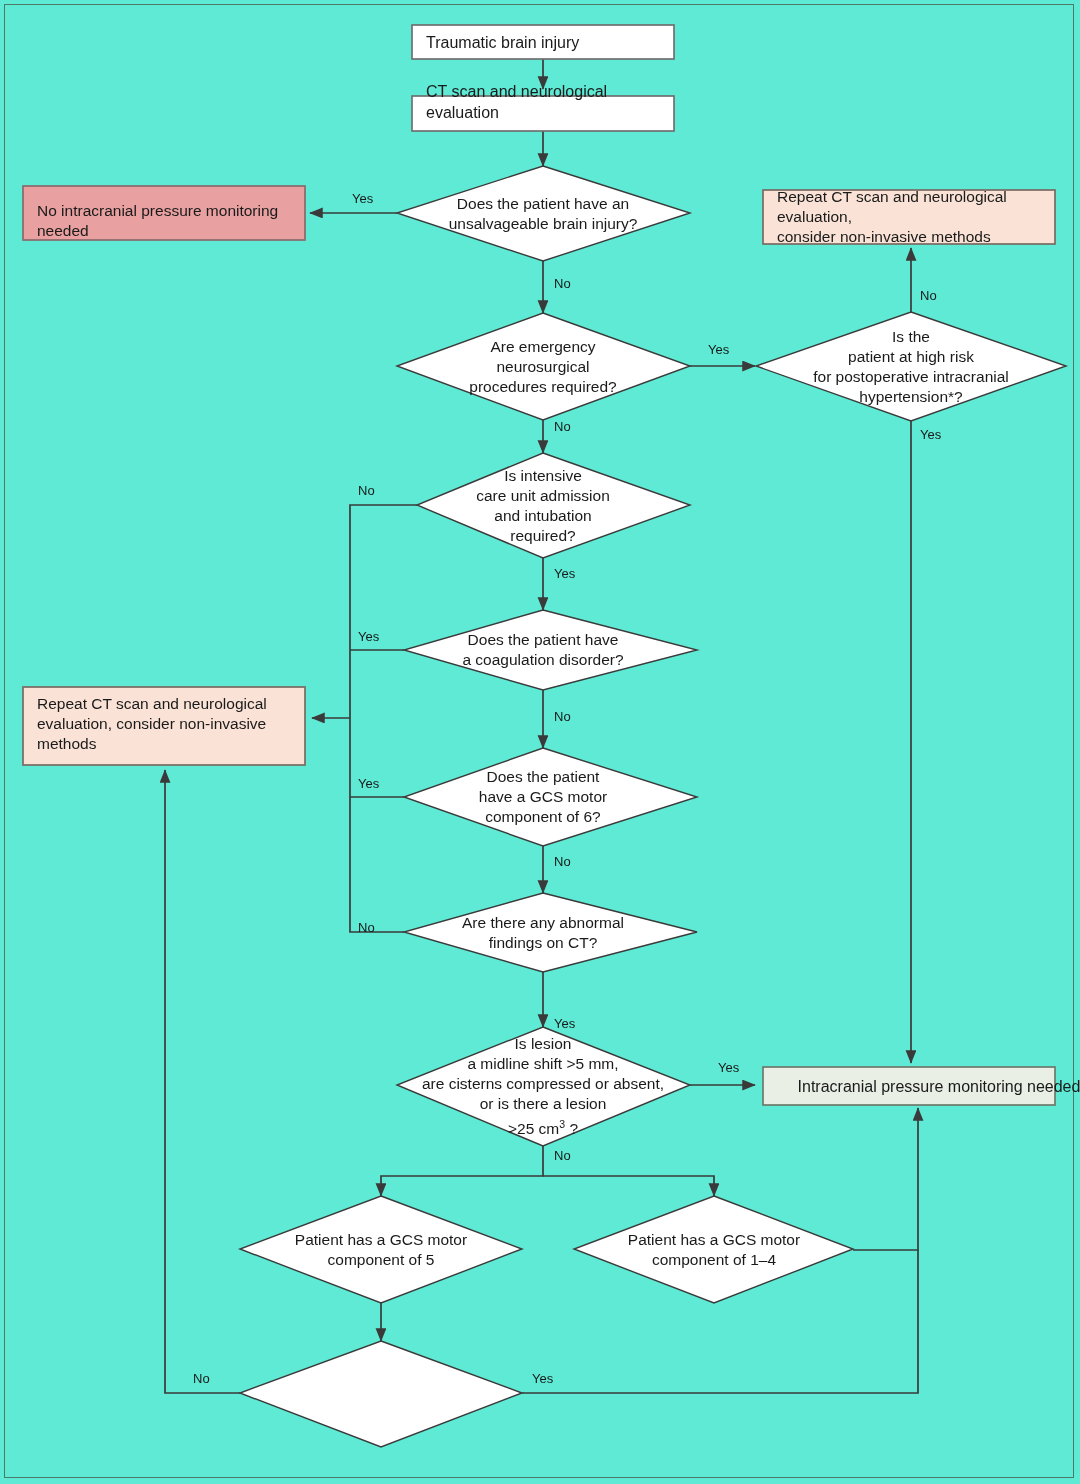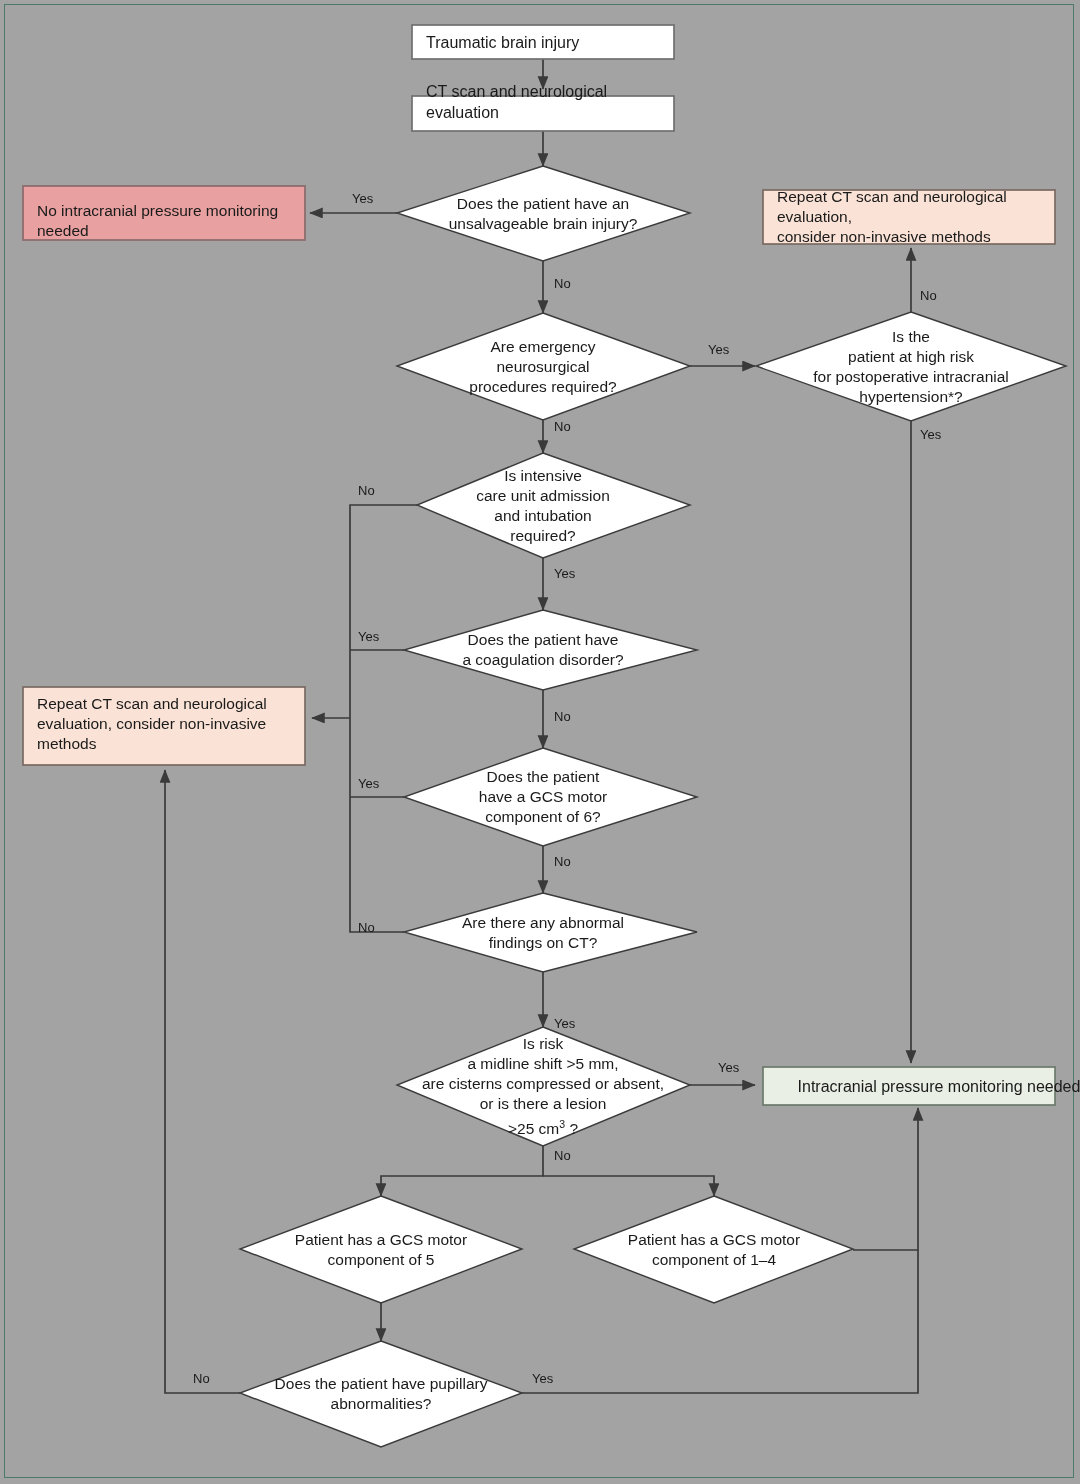--- a/index.html
+++ b/index.html
@@ -1,17 +1,17 @@
 <!DOCTYPE html>
 <html><head>
 <meta charset="utf-8">
 <style>
   html,body{margin:0;padding:0;background:#ffffff;}
   body{font-family:"Liberation Sans",sans-serif;}
-  #figure{position:relative;width:1080px;height:1484px;background:#a3a3a3;overflow:hidden;}
+  #figure{position:relative;width:1080px;height:1484px;background:#5eead4;overflow:hidden;}
   #frame{position:absolute;left:4px;top:4px;width:1070px;height:1474px;border:1.5px solid #4b7a68;box-sizing:border-box;pointer-events:none;}
   svg#flow{position:absolute;left:0;top:0;width:1080px;height:1484px;}
   .node-text{position:absolute;display:flex;align-items:center;justify-content:center;text-align:center;color:#1a1a1a;pointer-events:none;}
   .box-text{justify-content:flex-start;text-align:left;padding:0 14px;box-sizing:border-box;}
   .edge-label{position:absolute;color:#1a1a1a;font-size:13px;white-space:nowrap;}
   .t15{font-size:15.5px;line-height:20px;}
   .t16{font-size:16px;line-height:21px;}
   sup{font-size:0.68em;vertical-align:super;}
 </style>
 </head>
@@ -135,35 +135,33 @@
 a coagulation disorder?</div>
 
   <div class="node-text t15" style="left:453px;top:748px;width:180px;height:98px;white-space:pre-line;">Does the patient
 have a GCS motor
 component of 6?</div>
 
   <div class="node-text t15" style="left:433px;top:893px;width:220px;height:79px;white-space:pre-line;">Are there any abnormal
 findings on CT?</div>
 
   <div class="node-text t15" style="left:393px;top:1027px;width:300px;height:119px;flex-direction:column;">
-    <span>Is risk</span>
+    <span>Is lesion</span>
     <span>a midline shift &gt;5 mm,</span>
     <span>are cisterns compressed or absent,</span>
     <span>or is there a lesion</span>
     <span><span>&gt;25 cm</span><sup>3</sup><span> ?</span></span>
   </div>
 
   <div class="node-text t15" style="left:271px;top:1196px;width:220px;height:107px;white-space:pre-line;">Patient has a GCS motor
 component of 5</div>
 
   <div class="node-text t15" style="left:604px;top:1196px;width:220px;height:107px;white-space:pre-line;">Patient has a GCS motor
 component of 1–4</div>
 
-  <div class="node-text t15" style="left:251px;top:1341px;width:260px;height:106px;white-space:pre-line;">Does the patient have pupillary
-abnormalities?</div>
 
   <div class="edge-label" style="left:352px;top:191px;">Yes</div>
   <div class="edge-label" style="left:554px;top:276px;">No</div>
   <div class="edge-label" style="left:708px;top:342px;">Yes</div>
   <div class="edge-label" style="left:554px;top:419px;">No</div>
   <div class="edge-label" style="left:920px;top:288px;">No</div>
   <div class="edge-label" style="left:920px;top:427px;">Yes</div>
   <div class="edge-label" style="left:358px;top:483px;">No</div>
   <div class="edge-label" style="left:554px;top:566px;">Yes</div>
   <div class="edge-label" style="left:358px;top:629px;">Yes</div>

